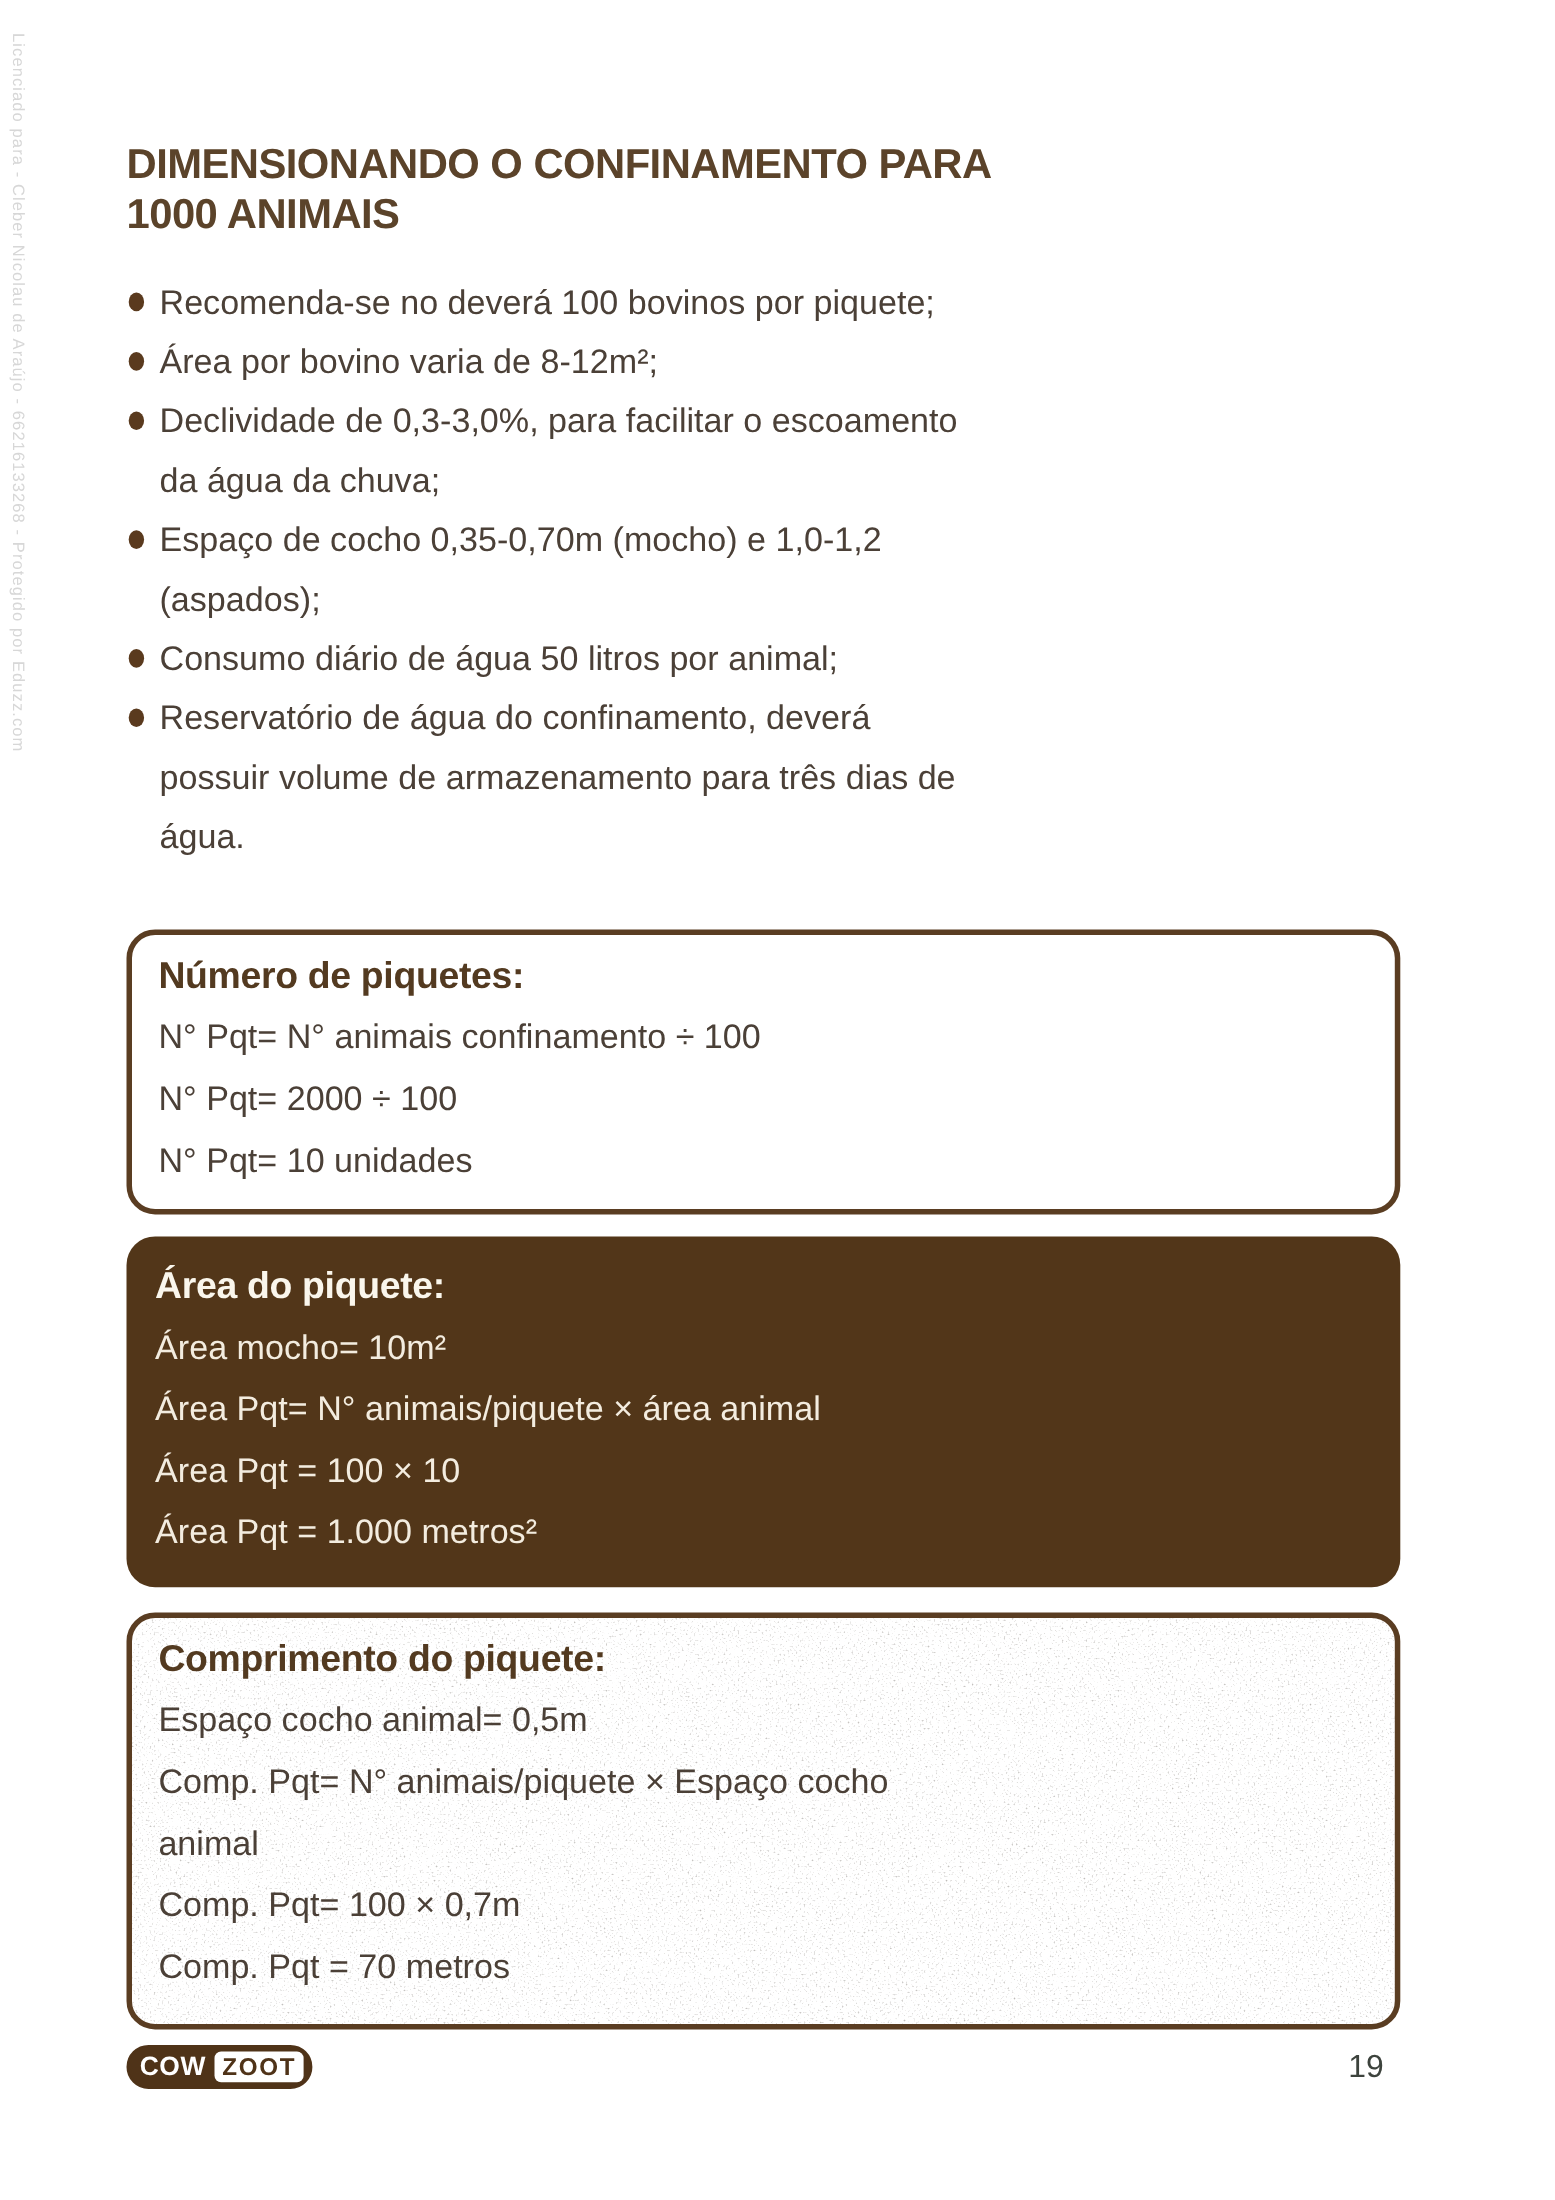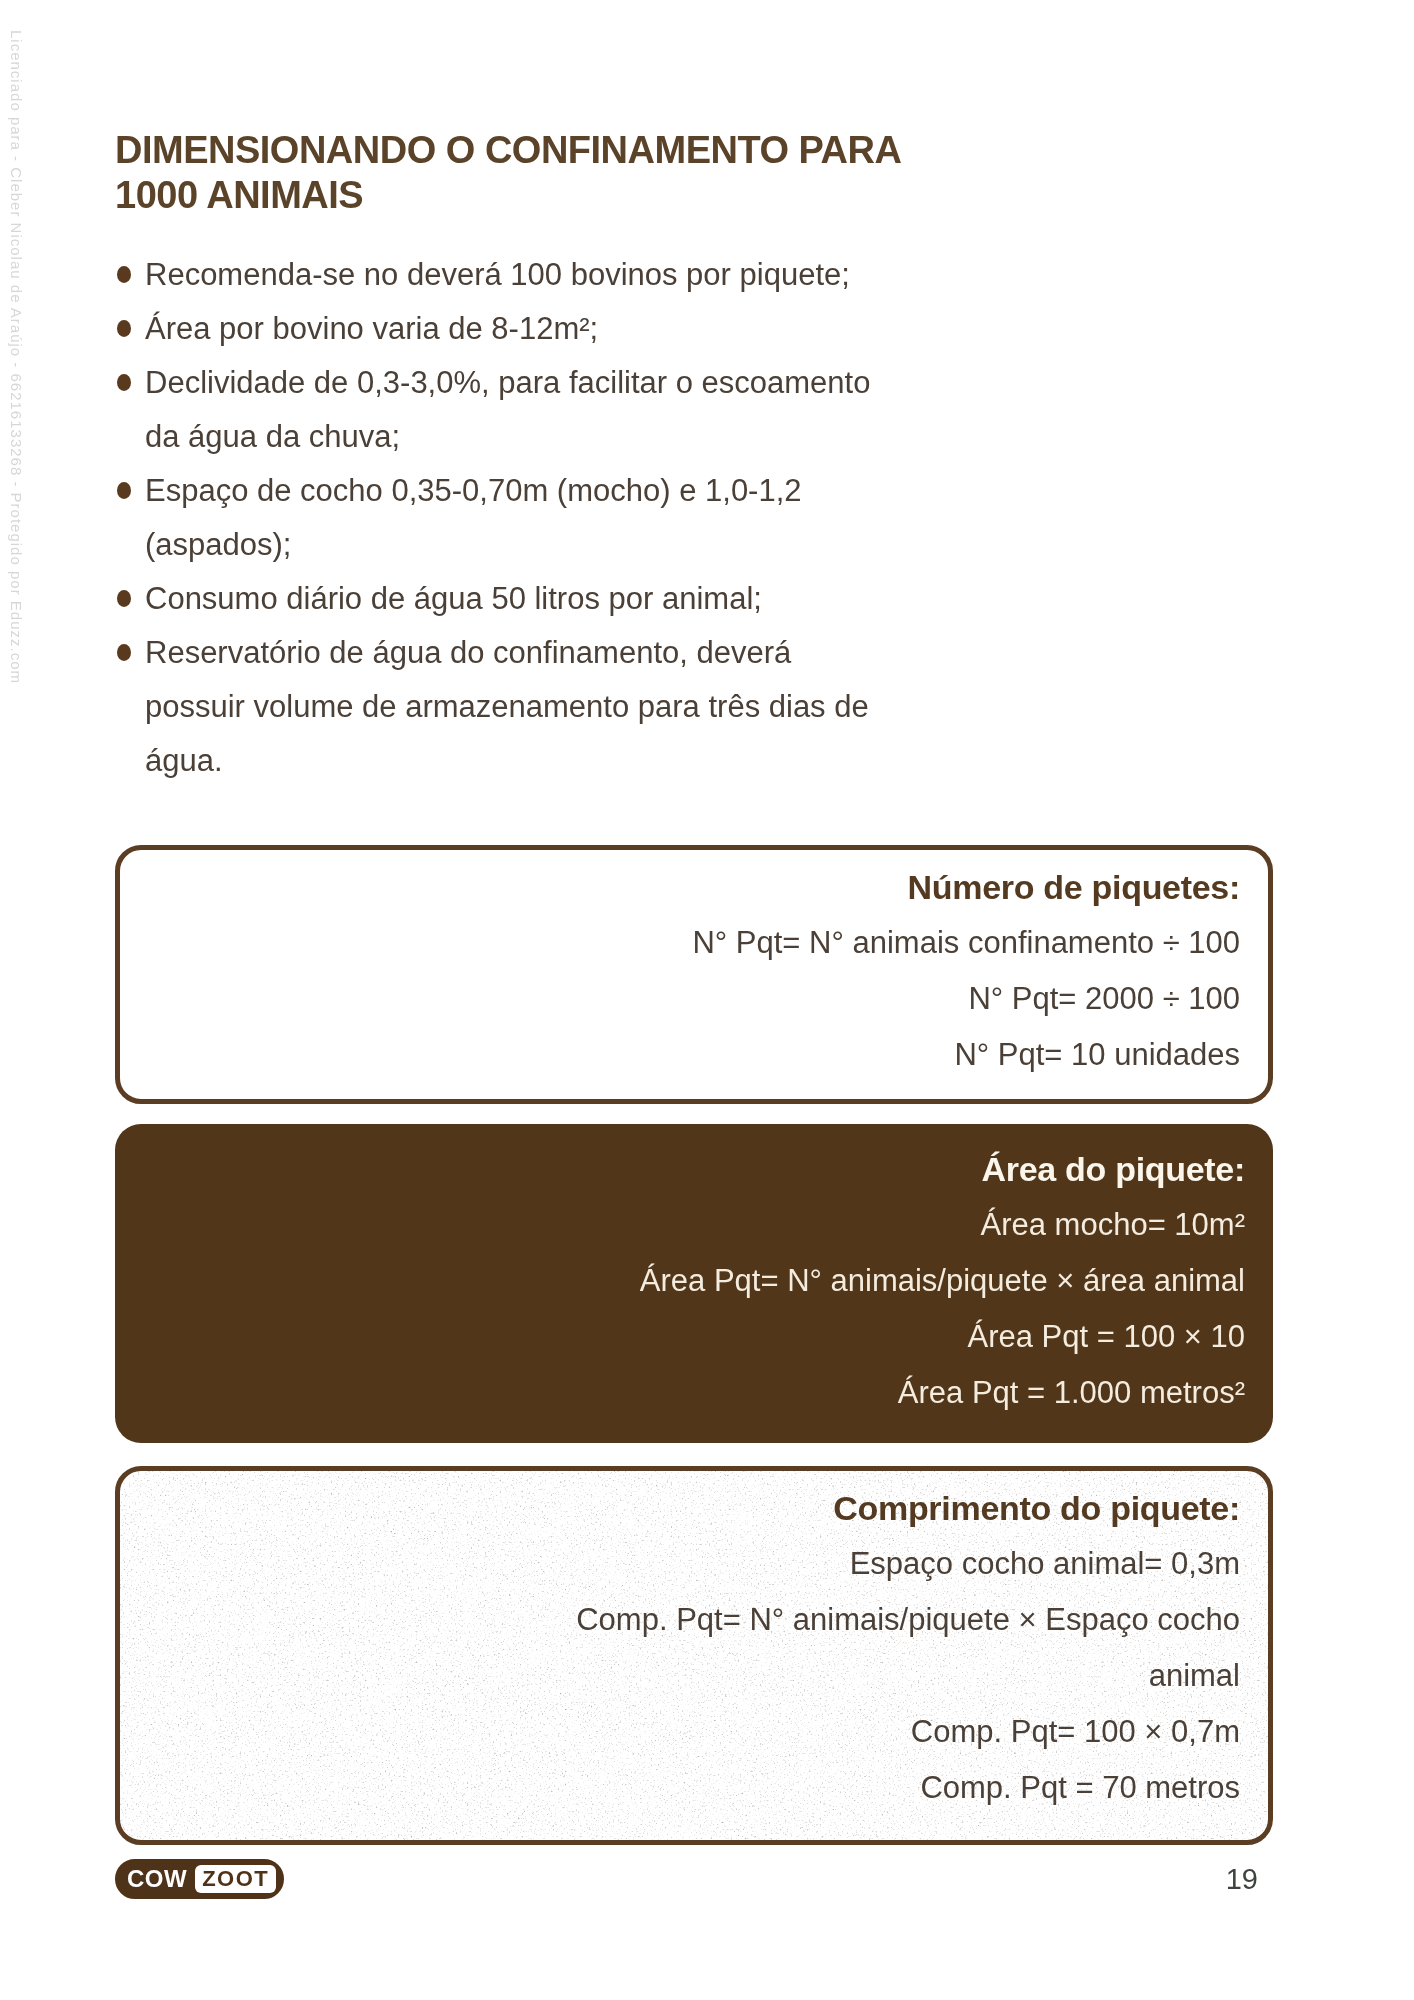--- a/index.html
+++ b/index.html
@@ -54,21 +54,20 @@
     font-size: 31px;
     line-height: 54px;
     color: #4b4037;
     white-space: pre-wrap;
   }
   .box {
     position: relative;
     width: 100%;
     border-radius: 26px;
     overflow: hidden;
-    text-align: right;
   }
   .box-outline {
     background: #ffffff;
     border: 5px solid #5a3d22;
     padding: 18px 28px 16px 24px;
   }
   .box-solid {
     background: #523619;
     padding: 26px 28px 22px 26px;
   }
@@ -207,21 +206,21 @@
           <feTurbulence type="fractalNoise" baseFrequency="0.55" numOctaves="2" seed="7" result="t"></feTurbulence>
           <feColorMatrix in="t" type="matrix" values="0 0 0 0 0.30
                     0 0 0 0 0.28
                     0 0 0 0 0.26
                     3 0 0 0 -1.8"></feColorMatrix>
         </filter>
         <rect width="100%" height="100%" filter="url(#speckle)" opacity="0.75"></rect>
       </svg>
       <div class="box-inner">
         <h2>Comprimento do piquete:</h2>
-        <div class="box-line">Espaço cocho animal= 0,3m</div>
+        <div class="box-line">Espaço cocho animal= 0,5m</div>
         <div class="box-line">Comp. Pqt= N° animais/piquete × Espaço cocho
 animal</div>
         <div class="box-line">Comp. Pqt= 100 × 0,7m</div>
         <div class="box-line">Comp. Pqt = 70 metros</div>
       </div>
     </div>
 
     <div class="footer">
       <div class="logo">
         <span class="logo-cow">COW</span>

